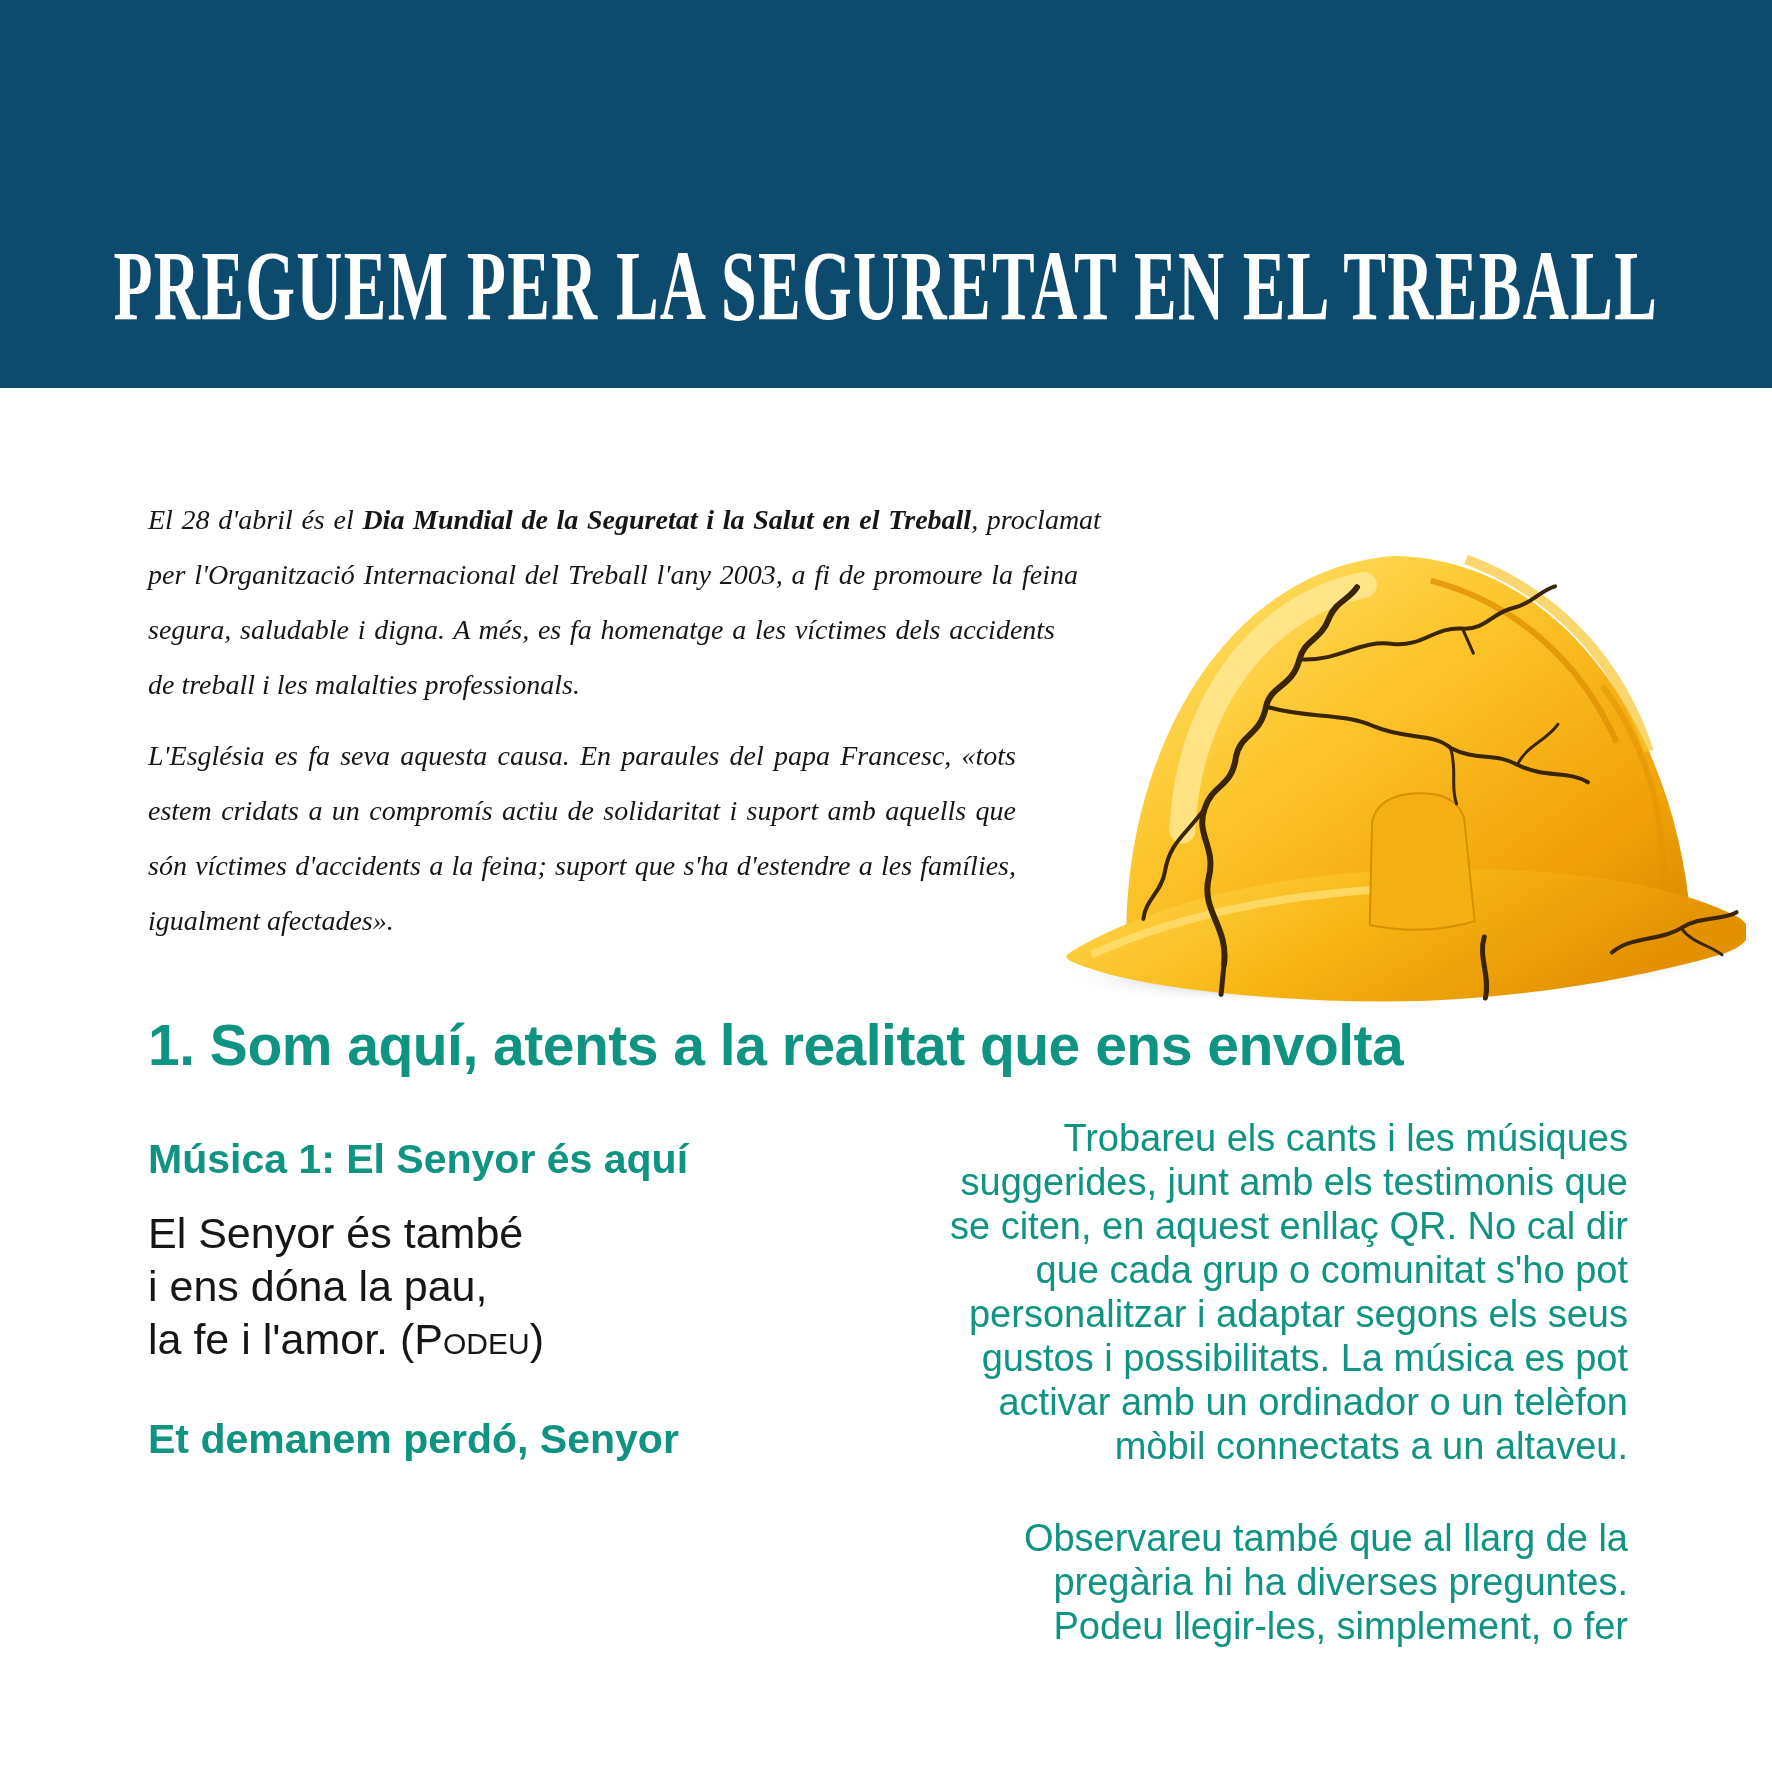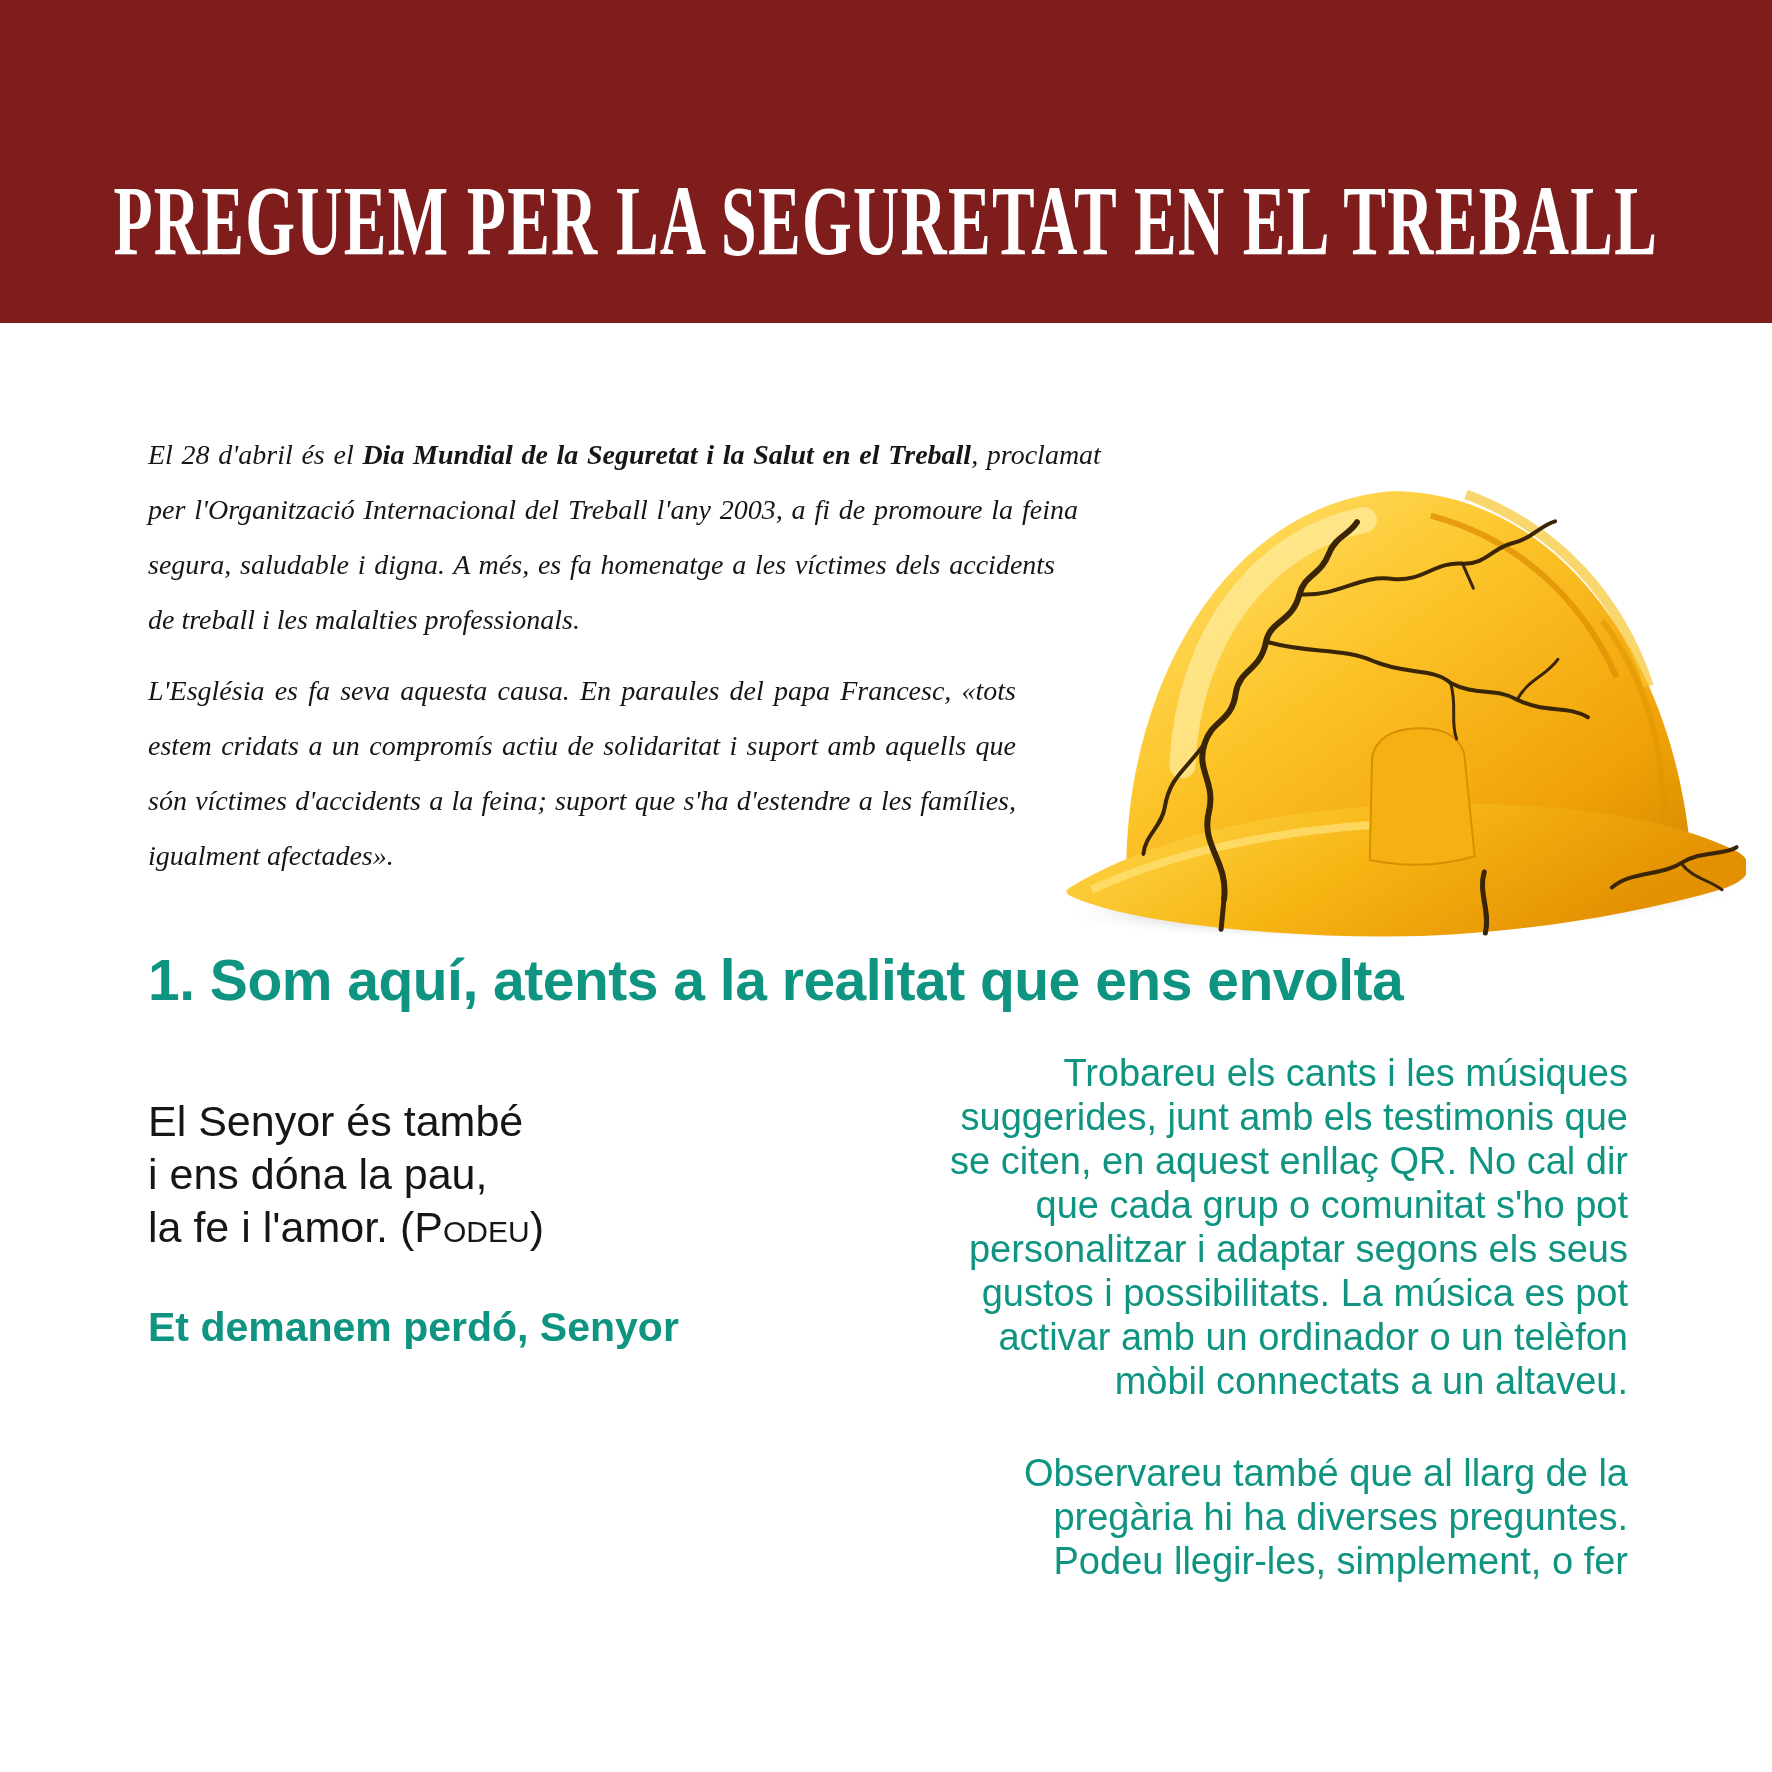--- a/index.html
+++ b/index.html
@@ -4,21 +4,21 @@
 <style>
   html,body { margin:0; padding:0; background:#e8e8e8; }
   .page {
     position:relative; width:1772px; height:1772px; margin:0 auto;
     background:#ffffff; overflow:hidden;
     font-family:"Liberation Serif", serif; color:#161616;
   }
 
   
   .band {
-    height:323px; background:#7f1d1d;
+    height:388px; background:#0c4a6e;
     display:flex; align-items:flex-end; justify-content:center;
     padding-bottom:52px; box-sizing:border-box;
   }
   .band h1 {
     margin:0; color:#ffffff; white-space:nowrap;
     font-family:"Liberation Serif", serif; font-weight:700;
     font-size:100px; line-height:1; letter-spacing:2px;
     transform:scaleX(.64); transform-origin:center bottom;
   }
 
@@ -140,20 +140,21 @@
       <p>L'Església es fa seva aquesta causa. En paraules del papa Francesc, «tots estem cridats a un compromís actiu de solidaritat i suport amb aquells que són víctimes d'accidents a la feina; suport que s'ha d'estendre a les famílies, igualment afectades».</p>
 
     </section>
 
     <h2 class="section-heading">1. Som aquí, atents a la realitat que ens envolta</h2>
 
     <div class="columns">
 
       <div class="col-left">
 
+        <h3 class="subhead">Música 1: El Senyor és aquí</h3>
 
         <div class="lyrics">
           <div>
               <div>El Senyor és també</div>
               <div>i ens dóna la pau,</div>
             </div>
           <div><span>la fe i l'amor. </span><span class="credit">(Podeu)</span></div>
         </div>
 
         <h3 class="subhead prayer-subhead">Et demanem perdó, Senyor</h3>

